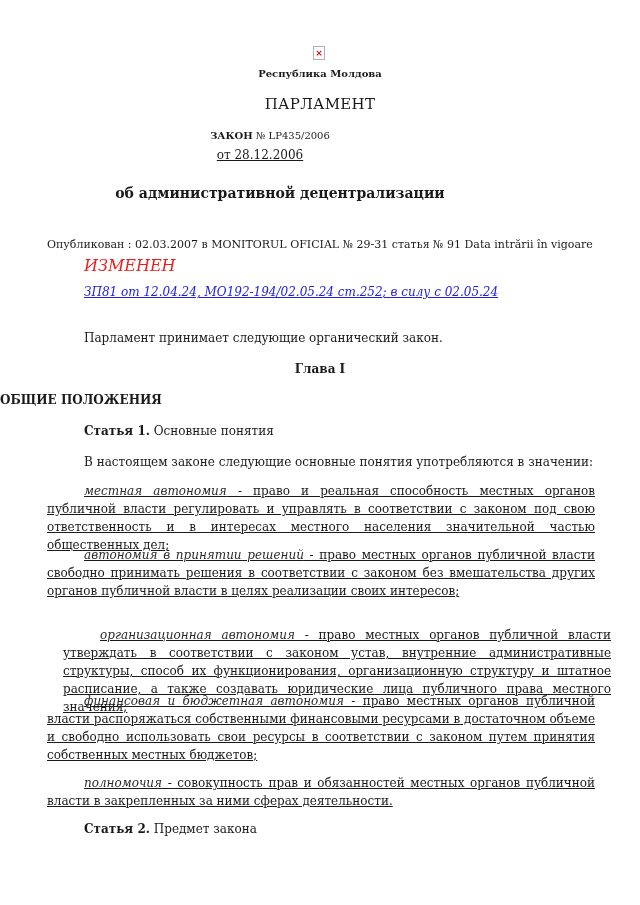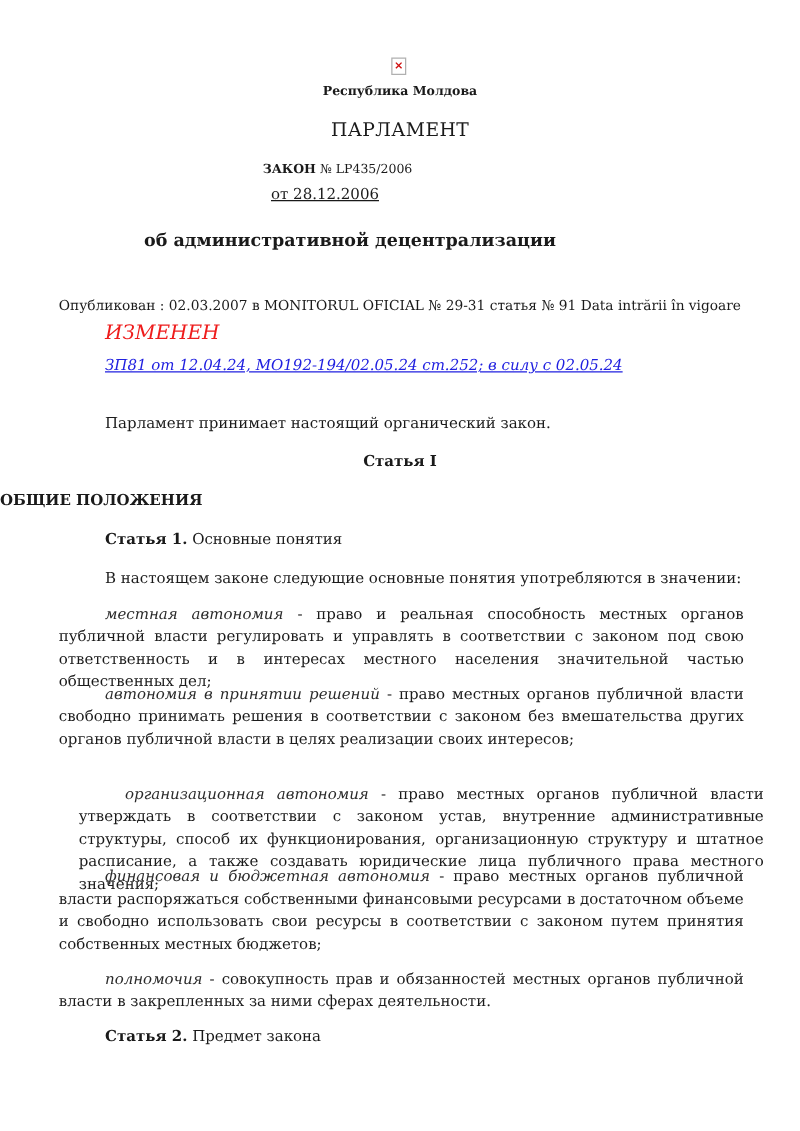--- a/index.html
+++ b/index.html
@@ -141,20 +141,21 @@
       font-size: 12px;
     }
     .def {
       position: absolute;
       left: 47px;
       width: 548px;
       font-size: 12px;
       line-height: 18px;
       text-align: justify;
       text-indent: 37px;
+      text-decoration: underline;
     }
     .def i {
       font-style: italic;
       color: #2a2a2a;
     }
   </style>
 </head>
 <body>
 
 <div class="broken-img">
@@ -165,22 +166,22 @@
 <div class="parliament">ПАРЛАМЕНТ</div>
 <div class="law-num"><b>ЗАКОН</b><span> № LP435/2006</span></div>
 <div class="law-date">от 28.12.2006</div>
 <div class="law-title">об административной децентрализации</div>
 
 <div class="published">Опубликован : 02.03.2007 в MONITORUL OFICIAL № 29-31 статья № 91 Data intrării în vigoare</div>
 
 <div class="modified">ИЗМЕНЕН</div>
 <a class="mod-link" href="#">ЗП81 от 12.04.24, MO192-194/02.05.24 ст.252; в силу с 02.05.24</a>
 
-<div class="preamble">Парламент принимает настоящий органический закон.</div>
-<div class="chapter">Статья I</div>
+<div class="preamble">Парламент принимает следующие органический закон.</div>
+<div class="chapter">Глава I</div>
 <div class="chapter-title">ОБЩИЕ ПОЛОЖЕНИЯ</div>
 
 <div class="article" style="top:424px;"><b>Статья 1.</b><span> Основные понятия</span></div>
 
 <div class="intro">В настоящем законе следующие основные понятия употребляются в значении:</div>
 
 <p class="def" style="top:482px;margin:0;"><i>местная автономия</i><span> - право и реальная способность местных органов публичной власти регулировать и управлять в соответствии с законом под свою ответственность и в интересах местного населения значительной частью общественных дел;</span></p>
 
 <p class="def" style="top:546px;margin:0;"><i>автономия в принятии решений</i><span> - право местных органов публичной власти свободно принимать решения в соответствии с законом без вмешательства других органов публичной власти в целях реализации своих интересов;</span></p>
 

